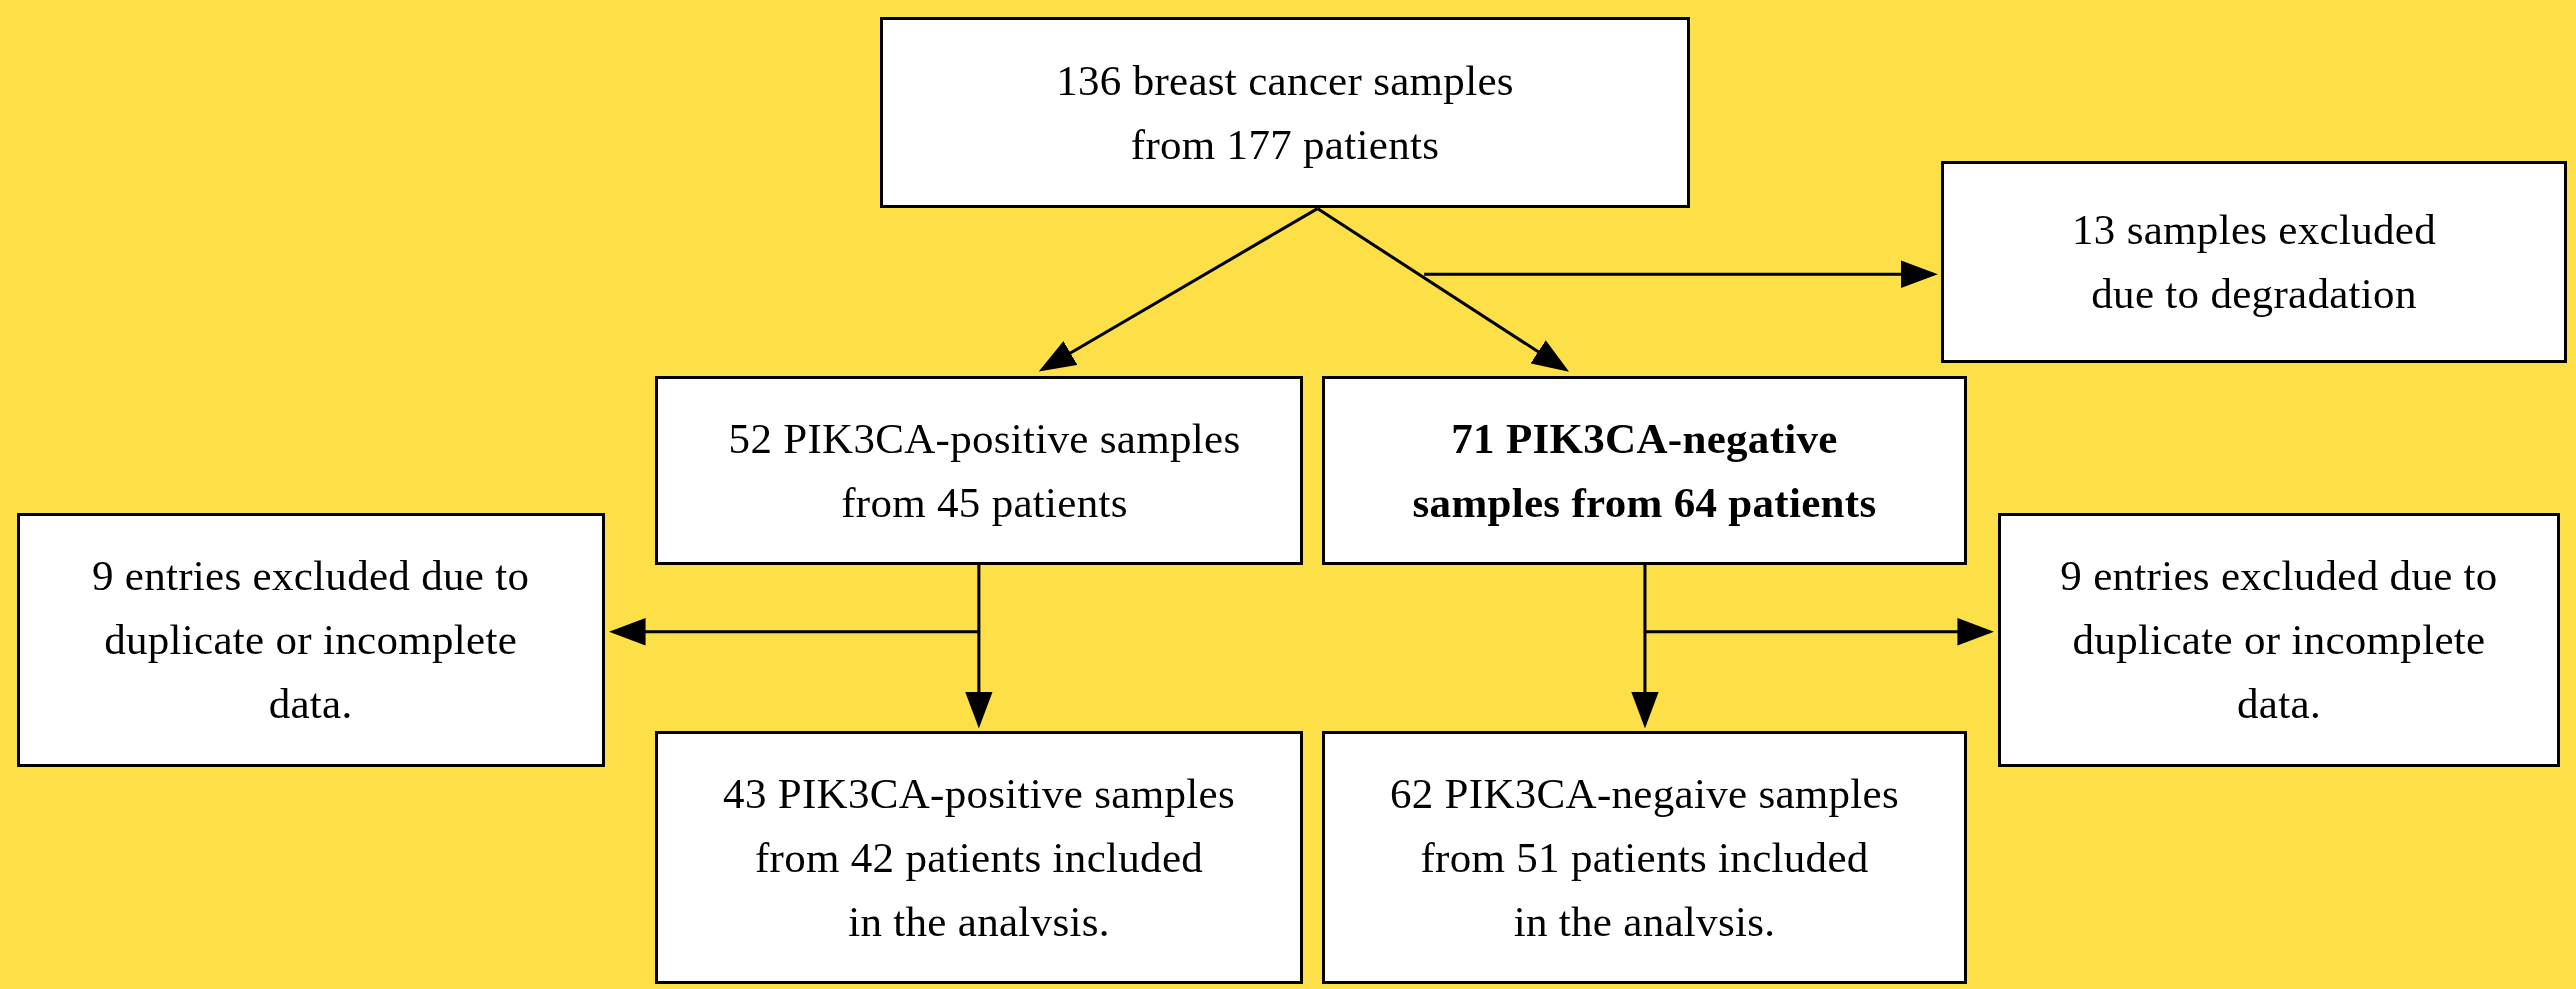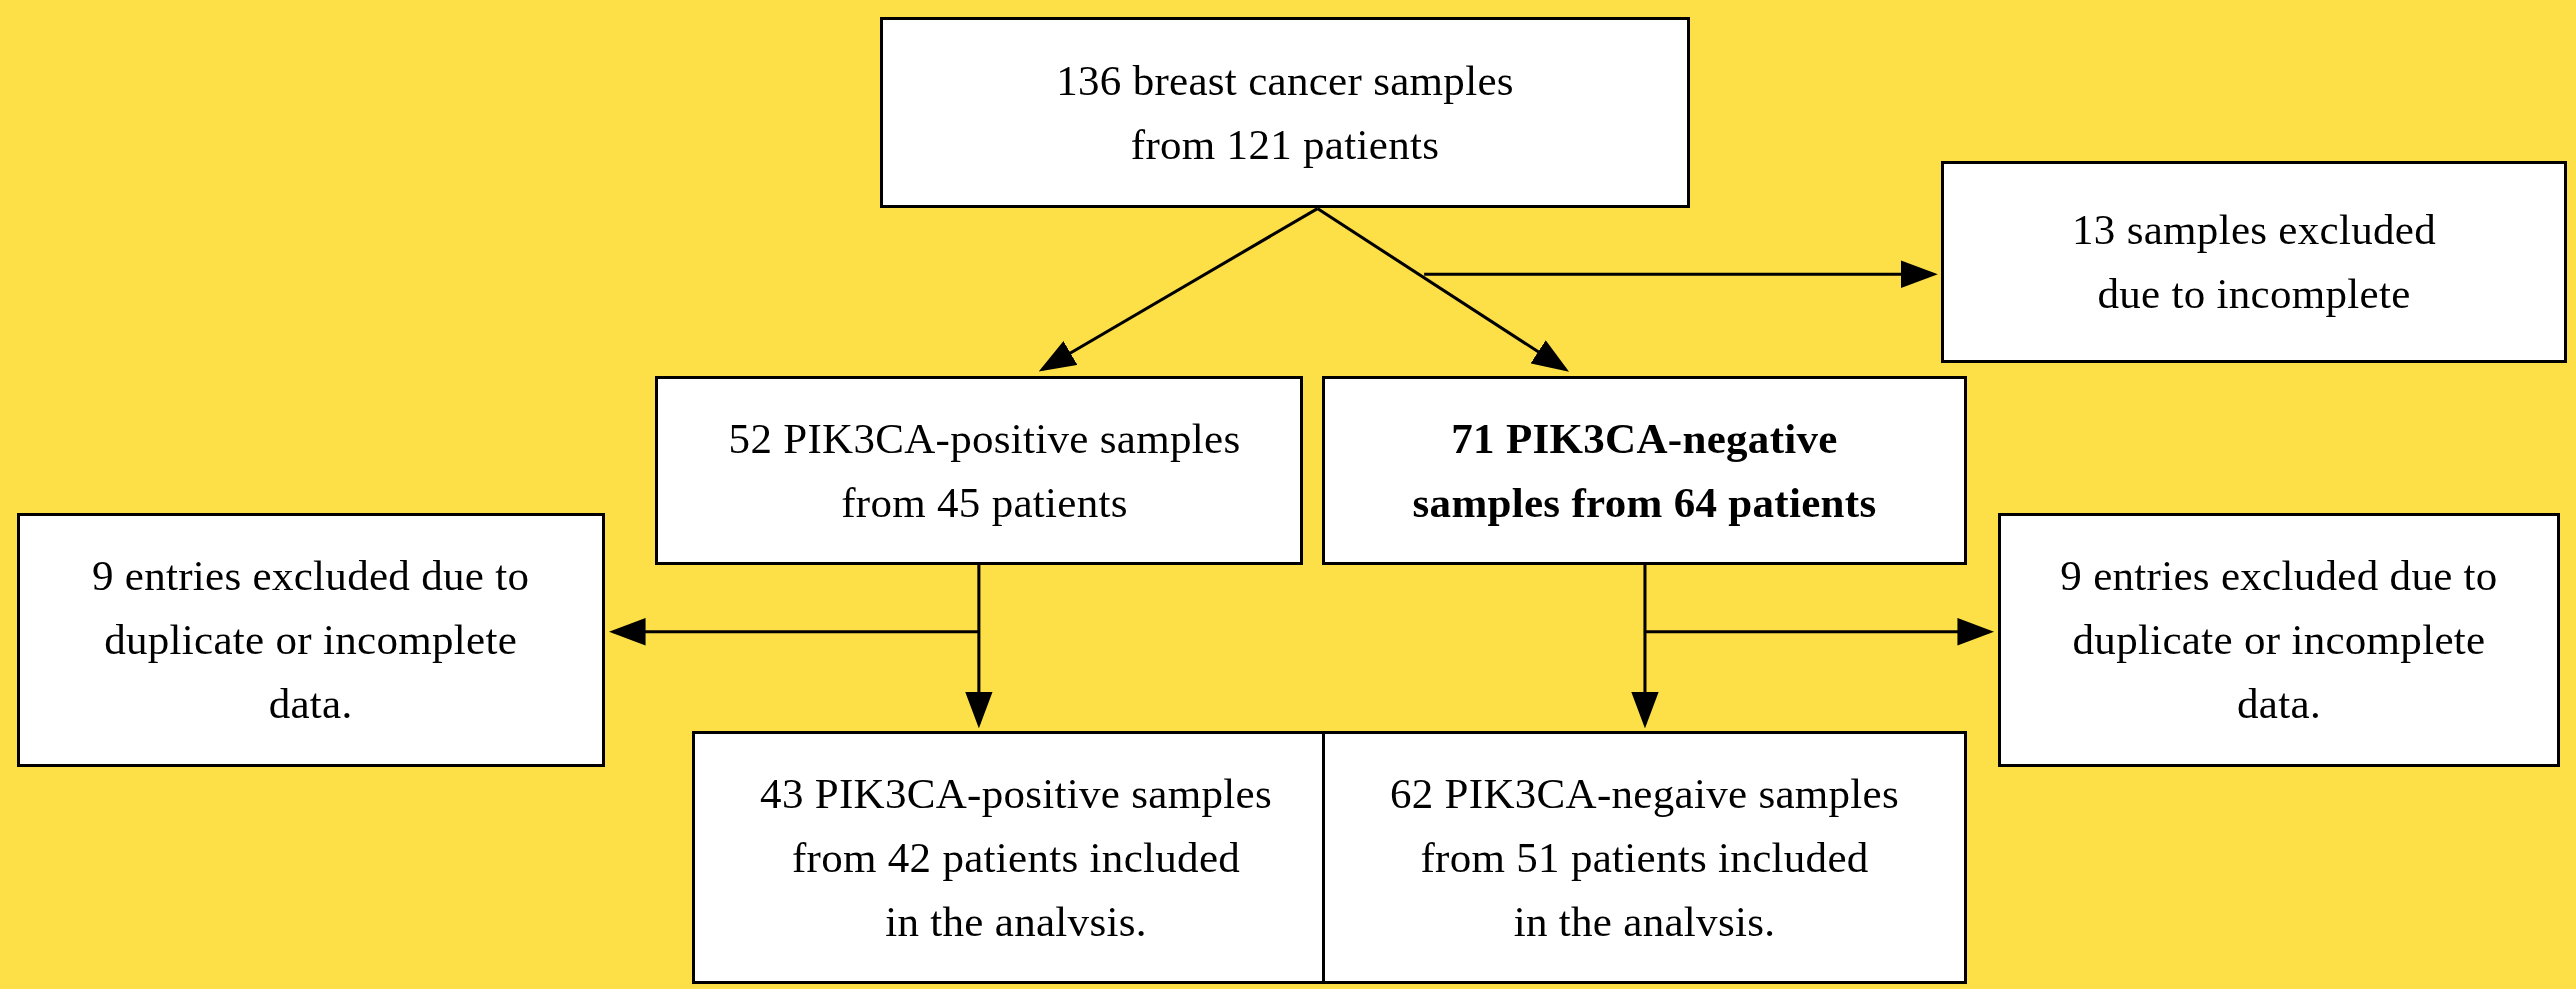--- a/index.html
+++ b/index.html
@@ -40,21 +40,21 @@
   }
   .box .line { display: block; white-space: nowrap; }
 
   
   .box-total        { left: 880px; top: 17px;   width: 810px; height: 191px; }
   .box-excl-deg     { left: 1941px; top: 161px;  width: 626px; height: 202px; }
   .box-pos          { left: 655px; top: 376px;  width: 648px; height: 189px; padding-left: 11px; }
   .box-neg          { left: 1322px; top: 376px;  width: 645px; height: 189px; font-weight: bold; }
   .box-excl-left    { left: 16.6px;   top: 513px;  width: 588px;  height: 254px; }
   .box-excl-right   { left: 1998px; top: 513px;  width: 562px;  height: 254px; }
-  .box-inc-pos      { left: 692px; top: 731px; width: 648px; height: 253px; }
+  .box-inc-pos      { left: 655px; top: 731px; width: 648px; height: 253px; }
   .box-inc-neg      { left: 1322px; top: 731px; width: 645px; height: 253px; }
 </style>
 </head>
 <body>
 
 <div class="canvas">
 
   <svg class="arrow-layer" viewBox="0 0 4200 1614" xmlns="http://www.w3.org/2000/svg">
     <defs>
       <marker id="ah" viewBox="0 0 12 9" refX="10.5" refY="4.5" markerWidth="12" markerHeight="9" orient="auto-start-reverse">
@@ -65,26 +65,26 @@
     <line x1="2148" y1="340" x2="2552" y2="602" stroke="#000000" stroke-width="5" marker-end="url(#ah)"></line>
     <line x1="2322" y1="447" x2="3152" y2="447" stroke="#000000" stroke-width="5" marker-end="url(#ah)"></line>
     <line x1="1596" y1="921" x2="1596" y2="1180" stroke="#000000" stroke-width="5" marker-end="url(#ah)"></line>
     <line x1="1596" y1="1030" x2="1000" y2="1030" stroke="#000000" stroke-width="5" marker-end="url(#ah)"></line>
     <line x1="2682" y1="921" x2="2682" y2="1180" stroke="#000000" stroke-width="5" marker-end="url(#ah)"></line>
     <line x1="2682" y1="1030" x2="3244" y2="1030" stroke="#000000" stroke-width="5" marker-end="url(#ah)"></line>
   </svg>
 
   <div class="box box-total">
     <span class="line">136 breast cancer samples</span>
-    <span class="line">from 121 patients</span>
+    <span class="line">from 177 patients</span>
   </div>
 
   <div class="box box-excl-deg">
     <span class="line">13 samples excluded</span>
-    <span class="line">due to incomplete</span>
+    <span class="line">due to degradation</span>
   </div>
 
   <div class="box box-pos">
     <span class="line">52 PIK3CA-positive samples</span>
     <span class="line">from 45 patients</span>
   </div>
 
   <div class="box box-neg">
     <span class="line">71 PIK3CA-negative</span>
     <span class="line">samples from 64 patients</span>

